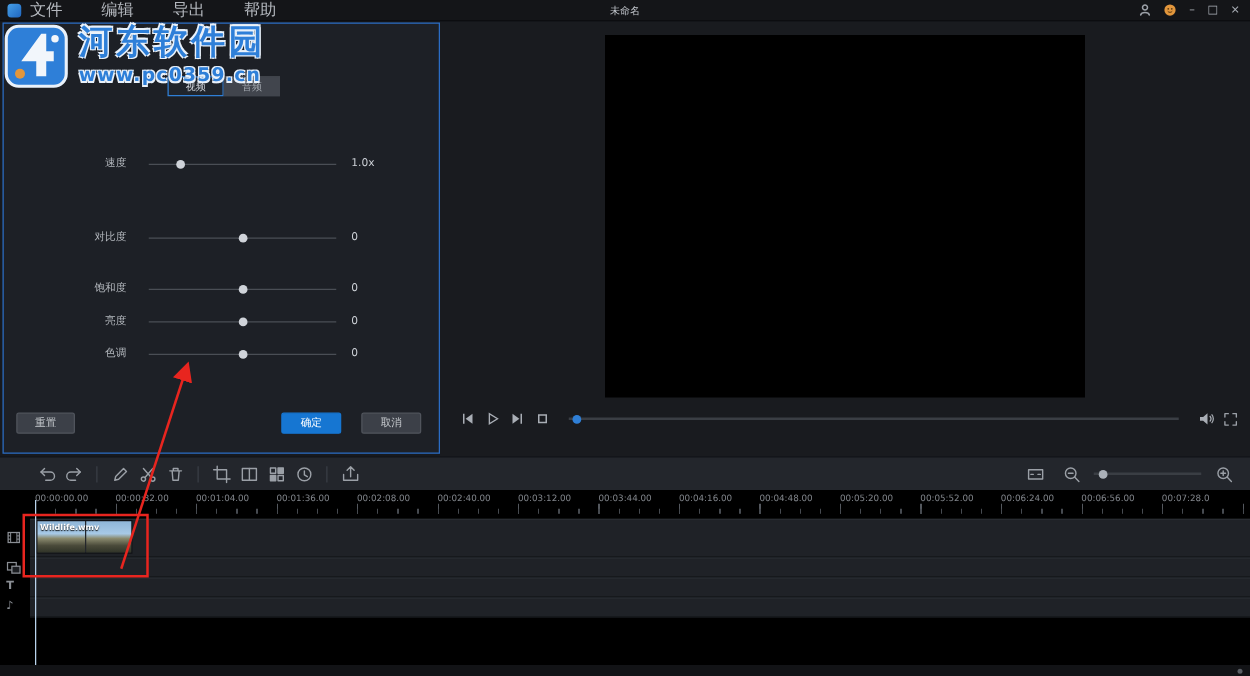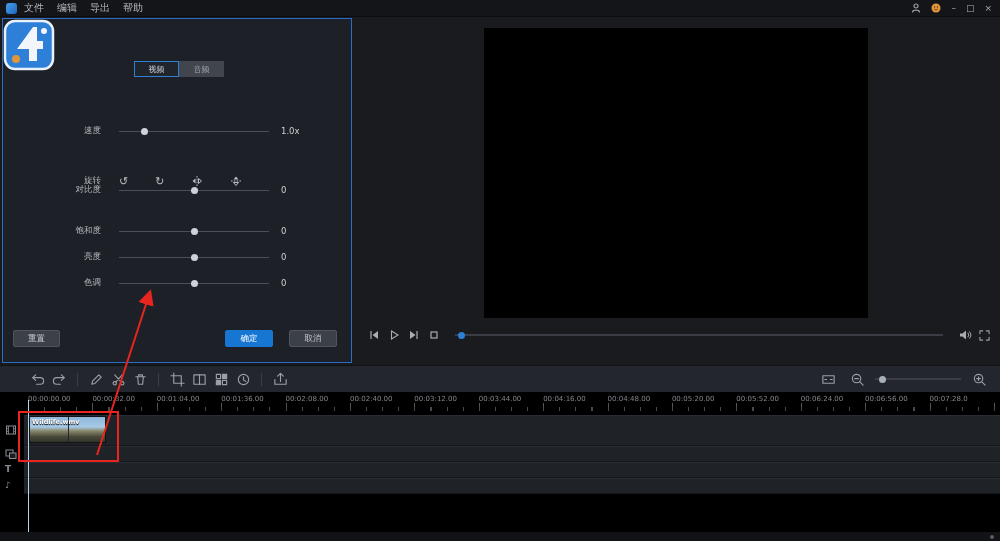--- a/index.html
+++ b/index.html
@@ -7,21 +7,21 @@
   body{position:relative;overflow:hidden;background:#17191d;color:#b9bdc3;
        font-family:"DejaVu Sans","Liberation Sans",sans-serif}
   svg{display:block}
   .sicon{stroke:#9ba0a7;fill:none;stroke-width:1.2;stroke-linecap:round;stroke-linejoin:round}
 
   
   .titlebar{position:absolute;left:0;top:0;right:0;height:17px;background:#141518;
             display:flex;align-items:center;z-index:6;border-bottom:1px solid #0c0d10}
   .applogo{width:11px;height:11px;border-radius:3px;margin:0 7px 0 6px;
            background:linear-gradient(135deg,#46a0e8,#1f66c0)}
-  .menus{display:flex;gap:13px;font-size:10px;color:#b4b8be}
+  .menus{display:flex;gap:31px;font-size:13px;color:#b4b8be}
   .menus span{cursor:default}
   .wintitle{position:absolute;left:0;right:0;text-align:center;font-size:8px;color:#c4c8ce;pointer-events:none}
   .winicons{margin-left:auto;display:flex;align-items:center;gap:10px;padding-right:8px;z-index:2}
   .winglyph{font-size:9px;color:#a8adb4;line-height:1;cursor:pointer}
 
   
   .panel{position:absolute;left:2px;top:18px;width:350px;height:345px;background:#1d2026;
          border:1px solid #2b6cc4;z-index:2}
   .tabs{position:absolute;left:131px;top:42px;display:flex}
   .tab{width:45px;height:16px;font-size:8px;display:flex;align-items:center;justify-content:center;cursor:pointer}
@@ -103,20 +103,21 @@
 <body>
 
 <header class="titlebar">
   <div class="applogo"></div>
   <nav class="menus">
     <span>文件</span>
     <span>编辑</span>
     <span>导出</span>
     <span>帮助</span>
   </nav>
+  <div class="wintitle">未命名</div>
   <div class="winicons">
     <svg width="10" height="10" viewBox="0 0 10 10" class="sicon">
       <circle cx="5" cy="3" r="2"></circle>
         <path d="M1.5 9c.6-2.6 6.4-2.6 7 0"></path>
     </svg>
     <svg width="10" height="10" viewBox="0 0 10 10">
       <circle cx="5" cy="5" r="4.5" fill="#e2963c"></circle>
       <circle cx="3.6" cy="4" r="0.7" fill="#5a3a10"></circle>
         <circle cx="6.4" cy="4" r="0.7" fill="#5a3a10"></circle>
       <path d="M3.2 6a2.3 2.3 0 0 0 3.6 0" stroke="#5a3a10" stroke-width="0.8" fill="none"></path>
@@ -135,39 +136,20 @@
 
   <div class="prow" style="top:105px">
     <span class="plabel">速度</span>
     <div class="pslider">
       <div class="track"></div>
       <span class="thumb" style="left:17%"></span>
     </div>
     <span class="pvalue">1.0x</span>
   </div>
 
-  <div class="prow" style="top:155px">
-    <span class="plabel">旋转</span>
-    <div class="roticons">
-      <span class="rotglyph">↺</span>
-      <span class="rotglyph">↻</span>
-      <svg width="12" height="12" viewBox="0 0 12 12">
-        <path d="M6 1v10" stroke="#b9bdc3" stroke-width="1" stroke-dasharray="1.6 1.2"></path>
-        <path d="M4.5 3.5v5L1.5 6z" fill="#b9bdc3"></path>
-        <path d="M7.5 3.5v5L10.5 6z" fill="none" stroke="#b9bdc3" stroke-width="1"></path>
-      </svg>
-      <svg width="12" height="12" viewBox="0 0 12 12">
-        <g transform="rotate(90 6 6)">
-          <path d="M6 1v10" stroke="#b9bdc3" stroke-width="1" stroke-dasharray="1.6 1.2"></path>
-          <path d="M4.5 3.5v5L1.5 6z" fill="#b9bdc3"></path>
-          <path d="M7.5 3.5v5L10.5 6z" fill="none" stroke="#b9bdc3" stroke-width="1"></path>
-        </g>
-      </svg>
-    </div>
-  </div>
 
   <div class="prow" style="top:164px">
     <span class="plabel">对比度</span>
     <div class="pslider">
       <div class="track"></div>
       <span class="thumb" style="left:50%"></span>
     </div>
     <span class="pvalue">0</span>
   </div>
   <div class="prow" style="top:205px">
@@ -398,13 +380,17 @@
   <line x1="97" y1="455" x2="150" y2="292" stroke="#e8251f" stroke-width="2" marker-end="url(#ah)"></line>
 </svg>
 
 <div class="wm">
   <svg width="52" height="52" viewBox="0 0 52 52">
     <rect x="2" y="2" width="48" height="48" rx="10" fill="#2e7fd8" stroke="#e9f1fa" stroke-width="2.5"></rect>
     <path d="M30 8 14 30h12v12h8V30h6v-8h-6V8z" fill="#f2f6fb"></path>
     <circle cx="13" cy="40" r="4" fill="#e2963c"></circle>
     <circle cx="41" cy="12" r="3" fill="#f2f6fb"></circle>
   </svg>
+  <div class="wmtext">
+    <div class="wmline1">河东软件园</div>
+    <div class="wmline2">www.pc0359.cn</div>
+  </div>
 </div>
 
 </body></html>

